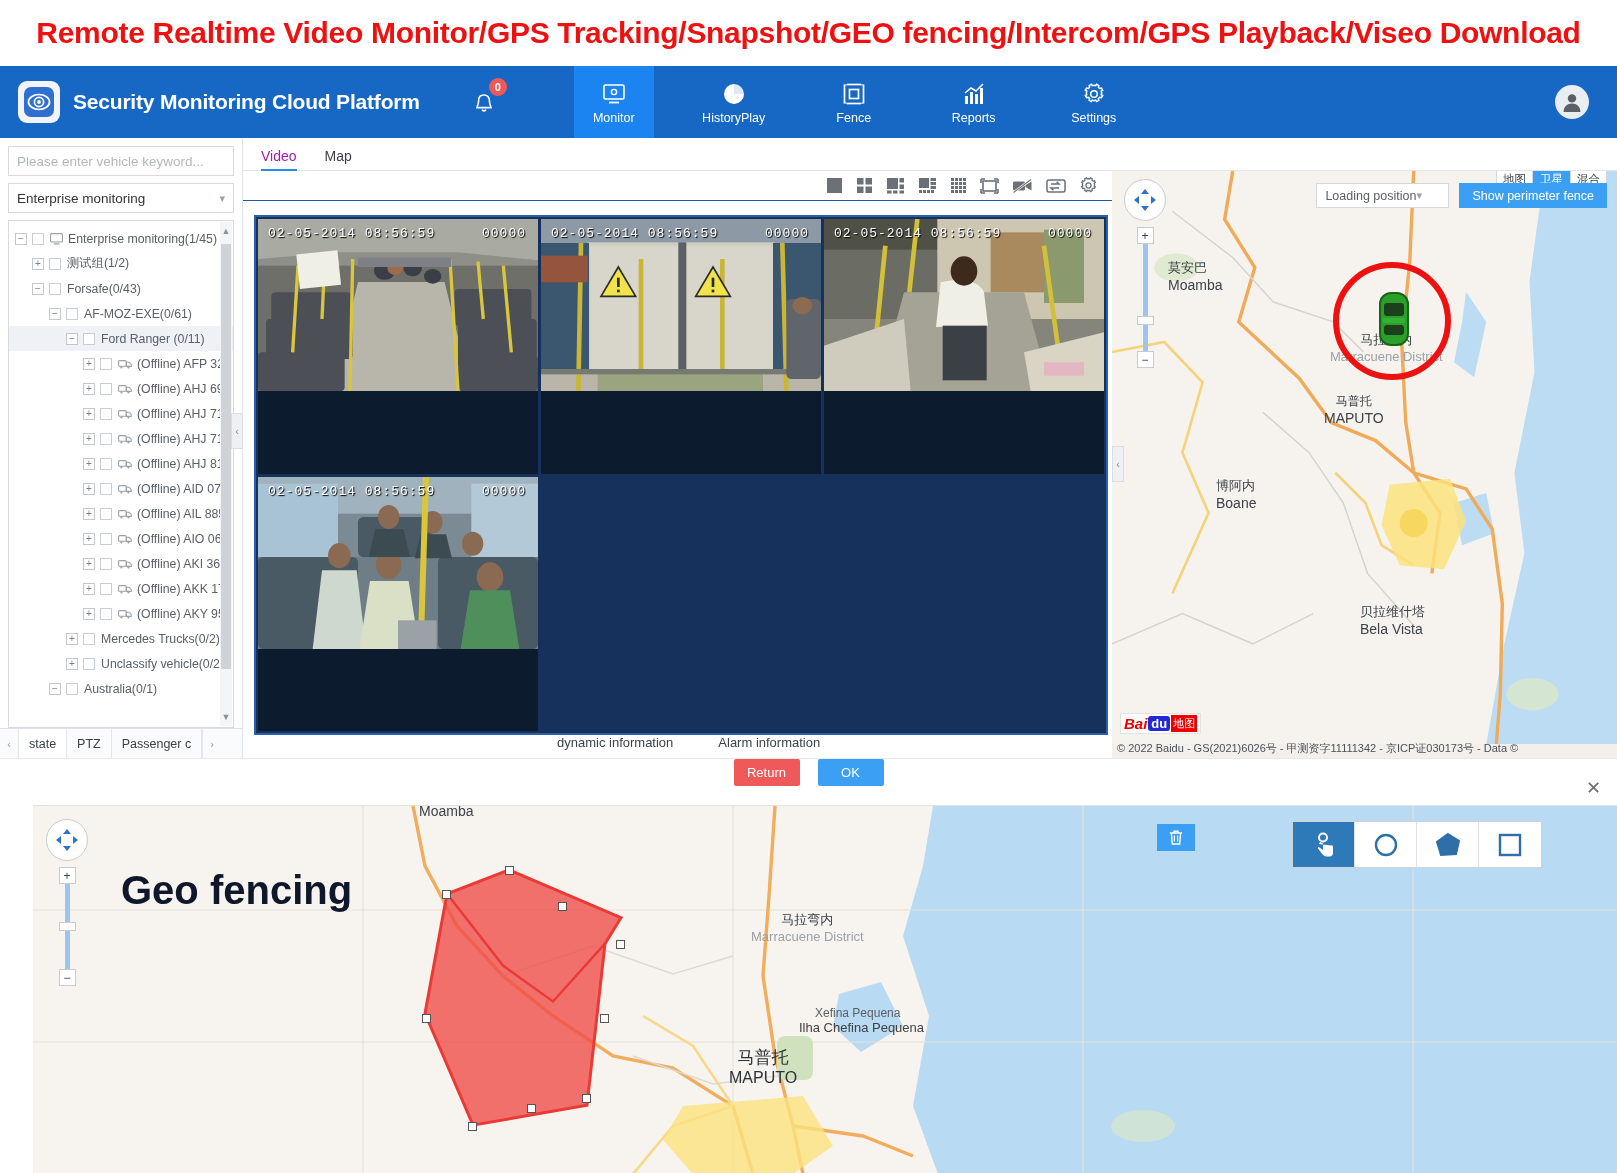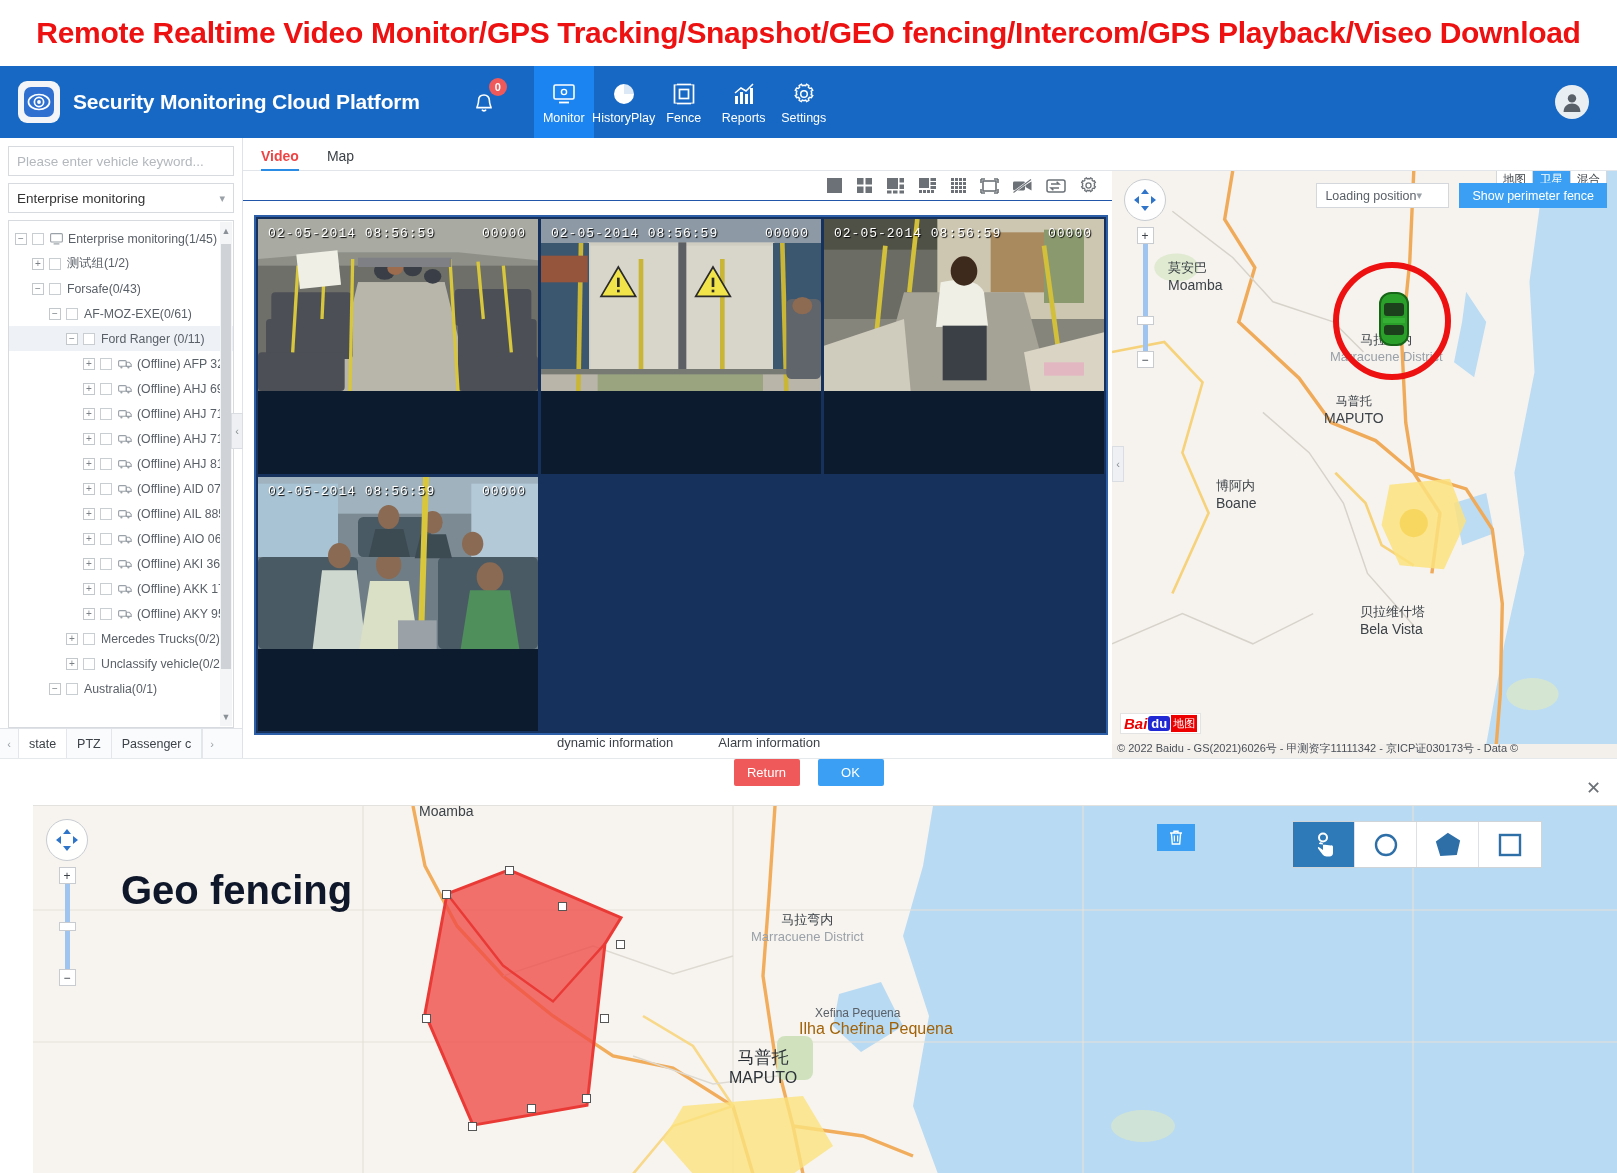--- a/index.html
+++ b/index.html
@@ -38,23 +38,23 @@
   }
   .bell-wrap { position: relative; margin-left: 52px; width: 34px; height: 40px; }
   .bell-badge {
     position: absolute; top: -4px; left: 17px;
     background: #f0595a; color: #fff; font-size: 11px; font-weight: bold;
     width: 18px; height: 18px; border-radius: 9px;
     display: flex; align-items: center; justify-content: center;
   }
   .navitems { display: flex; margin-left: 28px; height: 72px; }
   .navitem {
-    width: 60px; height: 72px; display: flex; flex-direction: column;
+    width: 80px; height: 72px; display: flex; flex-direction: column;
     align-items: center; justify-content: center; color: #fff;
-    font-size: 12.5px; cursor: pointer; gap: 3px;
+    font-size: 12.5px; cursor: pointer; gap: 3px; margin-left: 40px;
   }
   .navitem.active { background: #1c84f0; }
   .navitem .nav-ico { height: 28px; display: flex; align-items: center; }
   .avatar-btn {
     position: absolute; right: 28px; top: 50%; transform: translateY(-50%);
     width: 34px; height: 34px; border-radius: 50%; background: #e9eef3;
     display: flex; align-items: center; justify-content: center;
   }
 
   
@@ -139,21 +139,21 @@
   
   .center { flex: 1; display: flex; flex-direction: column; position: relative; }
   .vm-tabs {
     height: 33px; display: flex; align-items: flex-end;
     border-bottom: 1px solid #e2e6ea; padding-left: 18px; gap: 28px;
   }
   .vm-tab {
     font-size: 14px; color: #3c4248; padding-bottom: 6px; cursor: pointer;
     position: relative;
   }
-  .vm-tab.active { color: #ef4444; font-weight: bold; }
+  .vm-tab.active { color: #a21caf; }
   .vm-tab.active:after {
     content: ""; position: absolute; left: 0; right: 0; bottom: -1px;
     height: 2px; background: #2b8ce6;
   }
 
   .work { flex: 1; display: flex; position: relative; }
 
   
   .video-panel { width: 869px; position: relative; background: #fff; }
   .vtoolbar {
@@ -1050,21 +1050,21 @@
       <span class="en" style="font-size:14px;color:#3c4248">Moamba</span>
     </div>
     <div class="geo-label" style="left:718px;top:105px;text-align:center">
       <span class="cn">马拉弯内</span>
       <span class="en" style="color:#9aa1a8">Marracuene District</span>
     </div>
     <div class="geo-label" style="left:782px;top:200px">
       <span class="en" style="font-size:12px;color:#5a6068">Xefina Pequena</span>
     </div>
     <div class="geo-label" style="left:766px;top:214px">
-      <span class="en" style="font-size:16px;color:#a16207">Ilha Chefina Pequena</span>
+      <span class="en" style="font-size:13px;color:#404040">Ilha Chefina Pequena</span>
     </div>
     <div class="geo-label" style="left:696px;top:240px;text-align:center">
       <span class="cn" style="font-size:17px;color:#2c3238">马普托</span>
       <span class="en" style="font-size:16px;color:#2c3238">MAPUTO</span>
     </div>
 
     <div class="geo-title">Geo fencing</div>
 
     <div class="trash-btn">
       <svg width="16" height="17" viewBox="0 0 16 17">

